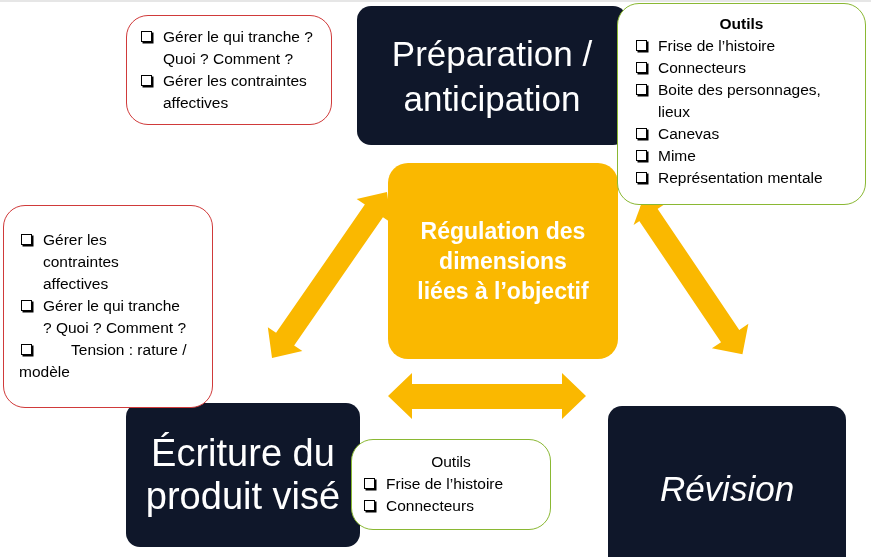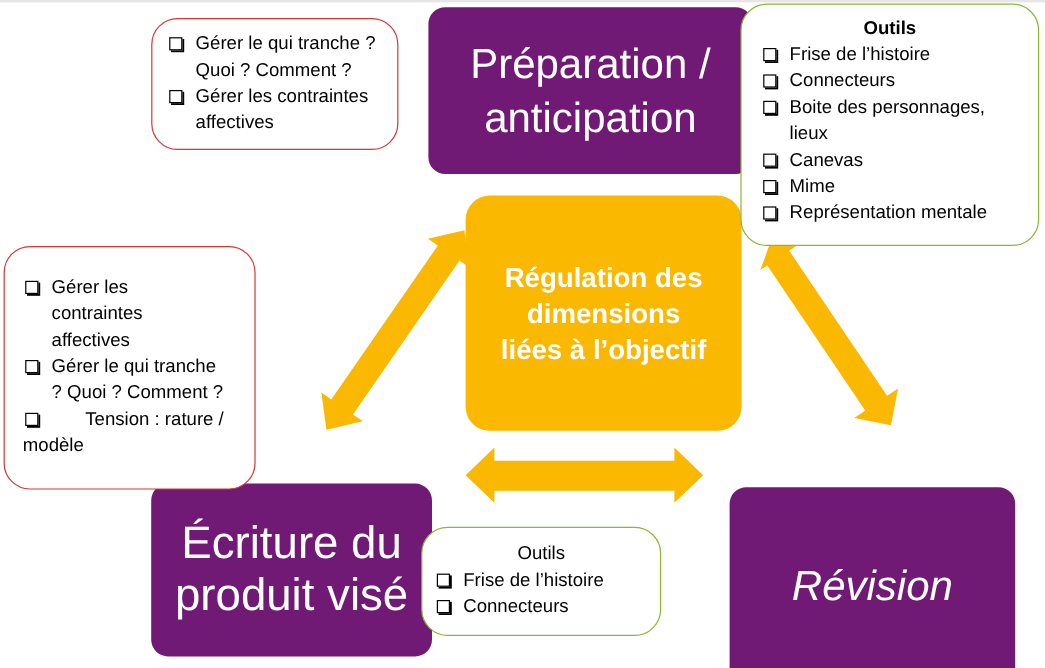--- a/index.html
+++ b/index.html
@@ -5,21 +5,21 @@
     html, body { margin: 0; padding: 0; }
     body {
       width: 871px; height: 557px; position: relative; overflow: hidden;
       background: #ffffff;
       font-family: "Liberation Sans", "DejaVu Sans", sans-serif;
     }
     .stage { position: absolute; left: 0; top: 0; width: 871px; height: 557px; }
     .topline { position: absolute; left: 0; top: 0; width: 871px; height: 2px; background: #e6e6e6; }
     .arrows { position: absolute; left: 0; top: 0; width: 871px; height: 557px; }
     .blue {
-      position: absolute; background: #701a75; color: #ffffff;
+      position: absolute; background: #0f172a; color: #ffffff;
       border-radius: 14px; display: flex; align-items: center; justify-content: center;
       text-align: center; font-weight: normal;
     }
     .orange {
       position: absolute; background: #fab800; color: #ffffff;
       border-radius: 20px; display: flex; align-items: center; justify-content: center;
       text-align: center; font-weight: bold; font-size: 23px; line-height: 30px;
     }
     .note {
       position: absolute; background: #ffffff; color: #000000;

